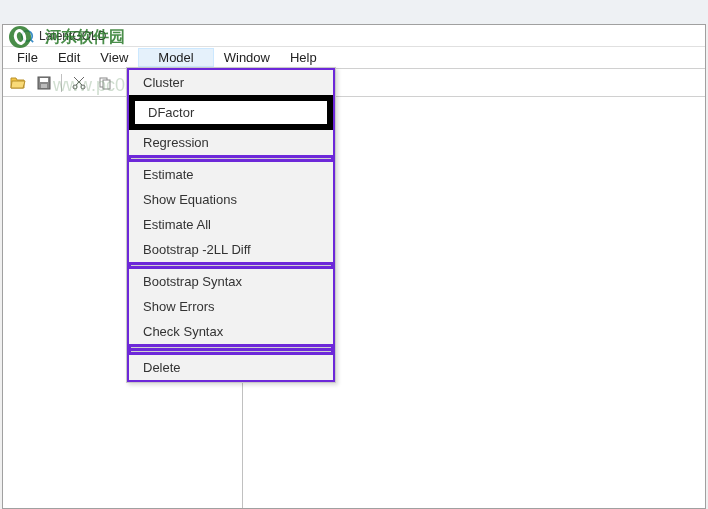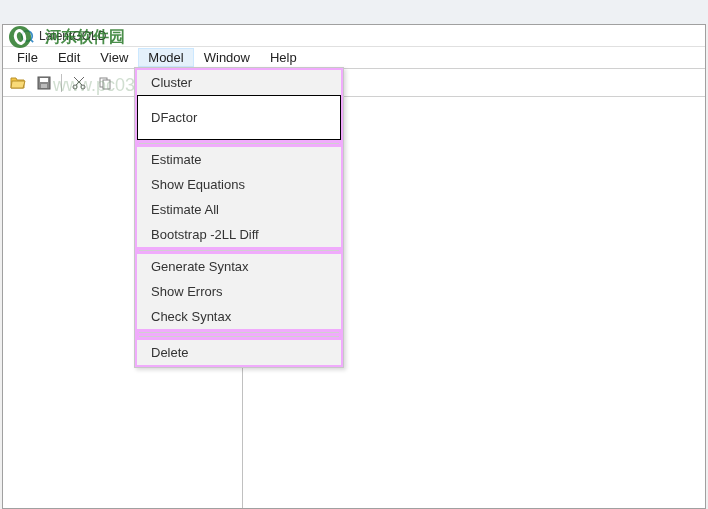--- a/index.html
+++ b/index.html
@@ -62,21 +62,21 @@
     .menu-item {
       padding: 14px 10px;
       font-size: 13px;
       color: #222;
       cursor: default;
       position: relative;
     }
     .menu-item.active {
       background: #e5f1fb;
       border: 1px solid #cce8ff;
-      padding: 1px 9px;
+      padding: 1px 19px;
     }
     .watermark {
       position: absolute;
       top: 50px;
       left: 50px;
       color: rgba(120, 160, 120, 0.35);
       font-size: 18px;
       font-family: Arial, sans-serif;
       pointer-events: none;
       z-index: 5;
@@ -118,39 +118,39 @@
       border-right: 1px solid #c0c0c0;
       background: #ffffff;
     }
     .right-panel {
       flex: 1;
       background: #ffffff;
     }
     .dropdown {
       position: absolute;
       top: 67px;
-      left: 134px;
+      left: 126px;
       width: 210px;
-      background: #f0abfc;
+      background: #6d28d9;
       border: 1px solid #c8c8c8;
       box-shadow: 2px 2px 4px rgba(0,0,0,0.15);
       z-index: 100;
       padding: 2px;
     }
     .dropdown-item {
       padding: 5px 14px;
       font-size: 13px;
       color: #333;
       cursor: default;
       background: #f2f2f2;
     }
     .dropdown-item.highlighted {
       background: #ffffff;
-      border: 1px solid #000000;
-      padding: 14px 13px;
+      border: 6px solid #000000;
+      padding: 4px 13px;
     }
     .dropdown-sep {
       height: 1px;
       background: #d0d0d0;
       margin: 3px 2px;
     }
     .site-logo {
       position: absolute;
       top: 25px;
       left: 8px;
@@ -236,25 +236,26 @@
 
   <div class="content">
     <div class="left-panel"></div>
     <div class="right-panel"></div>
   </div>
 </div>
 
 <div class="dropdown">
   <div class="dropdown-item">Cluster</div>
   <div class="dropdown-item highlighted">DFactor</div>
+  <div class="dropdown-item">Regression</div>
   <div class="dropdown-sep"></div>
   <div class="dropdown-item">Estimate</div>
   <div class="dropdown-item">Show Equations</div>
   <div class="dropdown-item">Estimate All</div>
   <div class="dropdown-item">Bootstrap -2LL Diff</div>
   <div class="dropdown-sep"></div>
-  <div class="dropdown-item">Generate Syntax</div>
+  <div class="dropdown-item">Bootstrap Syntax</div>
   <div class="dropdown-item">Show Errors</div>
   <div class="dropdown-item">Check Syntax</div>
   <div class="dropdown-sep"></div>
   <div class="dropdown-sep"></div>
   <div class="dropdown-item">Delete</div>
 </div>
 
 </body></html>

